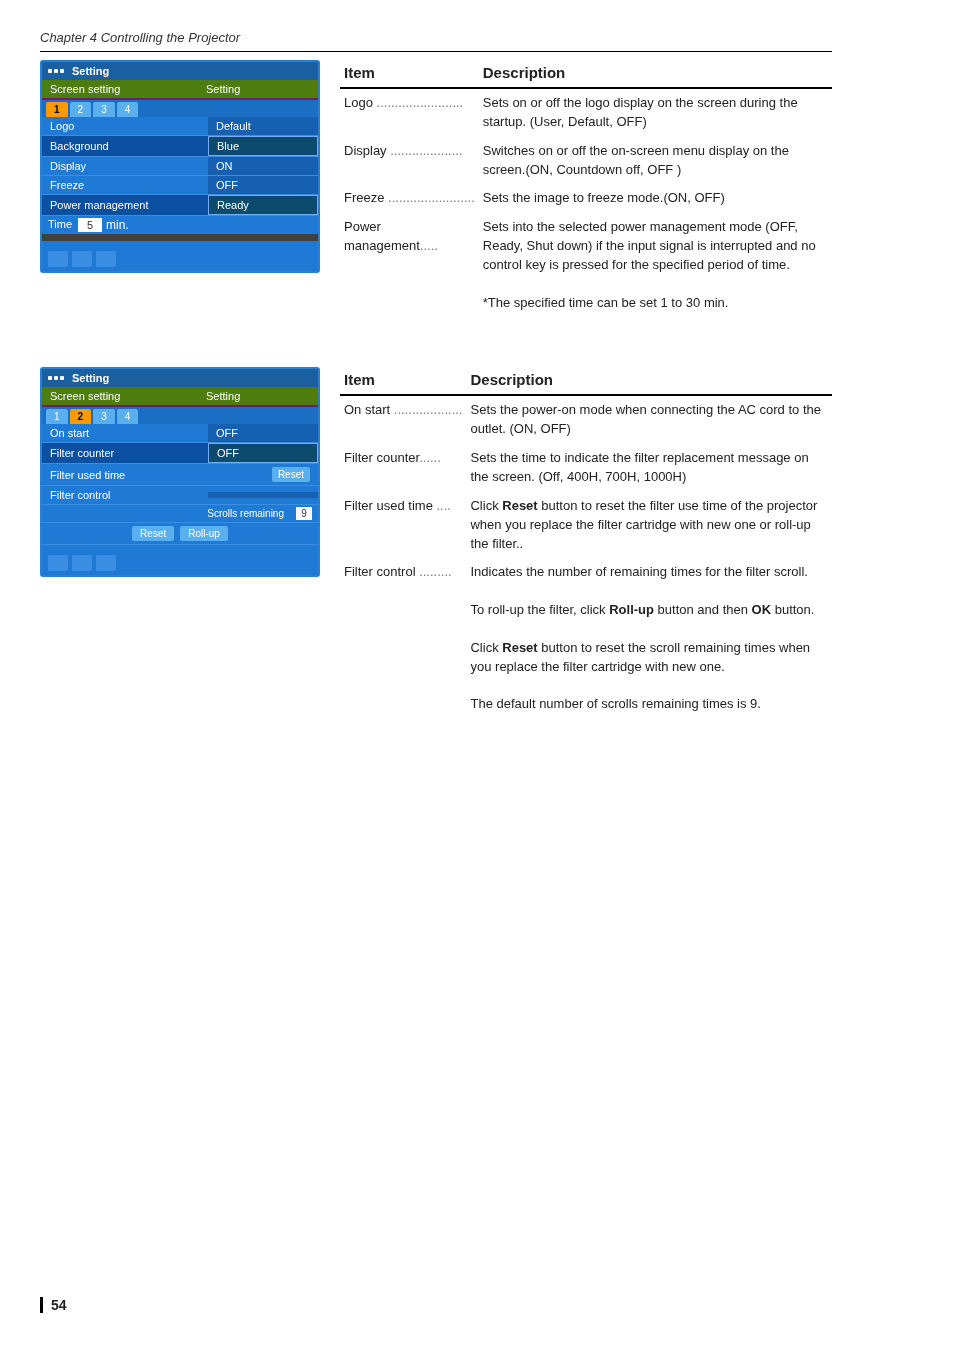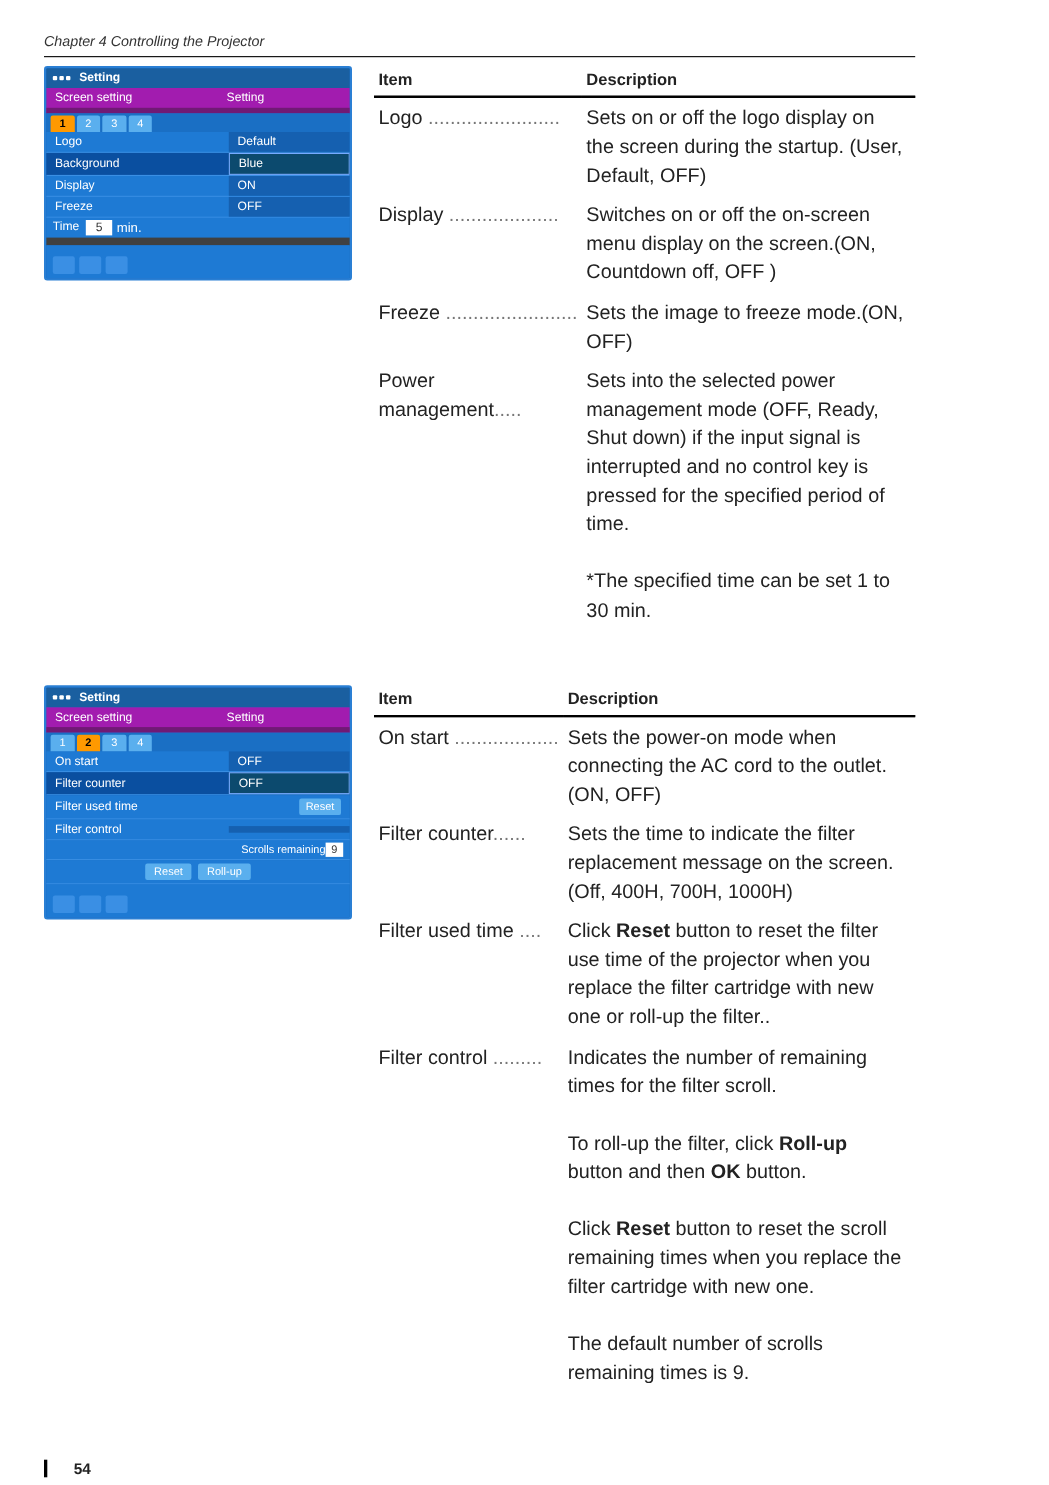--- a/index.html
+++ b/index.html
@@ -59,21 +59,21 @@
       font-weight: bold;
       padding: 4px 8px 6px 4px;
       border-bottom: 2px solid #000;
       text-align: left;
       vertical-align: bottom;
     }
 
     .description-table table tbody tr td {
       padding: 5px 8px 5px 4px;
       vertical-align: top;
-      font-size: 18px;
+      font-size: 13px;
       line-height: 1.45;
     }
 
     .description-table table tbody tr td:first-child {
       font-weight: normal;
       white-space: nowrap;
       padding-right: 4px;
       min-width: 100px;
     }
 
@@ -109,22 +109,22 @@
 
     .proj-title-bar .dot {
       width: 4px;
       height: 4px;
       background: #fff;
       border-radius: 1px;
     }
 
     .proj-row-header {
       display: flex;
-      background: #a21caf;
-      border-bottom: 5px solid #701a75;
+      background: #4d7c0f;
+      border-bottom: 2px solid #701a75;
     }
 
     .proj-row-header .col-label {
       color: #fff;
       padding: 3px 8px;
       font-size: 11px;
       flex: 1;
     }
 
     .proj-row-header .col-value {
@@ -231,21 +231,21 @@
     }
 
     
     .proj-scrolls-row {
       background: #1e7ad4;
       padding: 2px 6px;
       border-bottom: 1px solid #3a8fe4;
       display: flex;
       align-items: center;
       justify-content: flex-end;
-      gap: 0;
+      gap: 12px;
     }
 
     .proj-scrolls-label {
       color: #fff;
       font-size: 10px;
     }
 
     .proj-scrolls-value {
       background: #fff;
       color: #333;
@@ -285,26 +285,26 @@
     .proj-item-row .proj-item-reset-container {
       padding: 2px 4px;
       display: flex;
       justify-content: flex-end;
       flex: 1;
     }
 
     
     .page-number {
       position: absolute;
-      bottom: 7px;
+      bottom: 37px;
       left: 40px;
       font-weight: bold;
       font-size: 14px;
       border-left: 3px solid #000;
-      padding-left: 24px;
+      padding-left: 8px;
     }
 
     
     .section-gap {
       height: 20px;
     }
 
     
     .tab-highlight {
       background: #ff9900 !important;
@@ -360,20 +360,24 @@
         <div class="proj-item-row">
           <span class="proj-item-label">Display</span>
           <span class="proj-item-value">ON</span>
         </div>
 
         <div class="proj-item-row">
           <span class="proj-item-label">Freeze</span>
           <span class="proj-item-value">OFF</span>
         </div>
 
+        <div class="proj-item-row highlighted">
+          <span class="proj-item-label">Power management</span>
+          <span class="proj-item-value selected">Ready</span>
+        </div>
 
         <div class="proj-time-row">
           <span class="proj-time-label">Time</span>
           <span class="proj-time-input">5</span>
           <span class="proj-time-unit">min.</span>
         </div>
 
         <div class="proj-bottom">
           <div class="proj-bottom-icons">
             <div class="proj-icon-box"></div>

